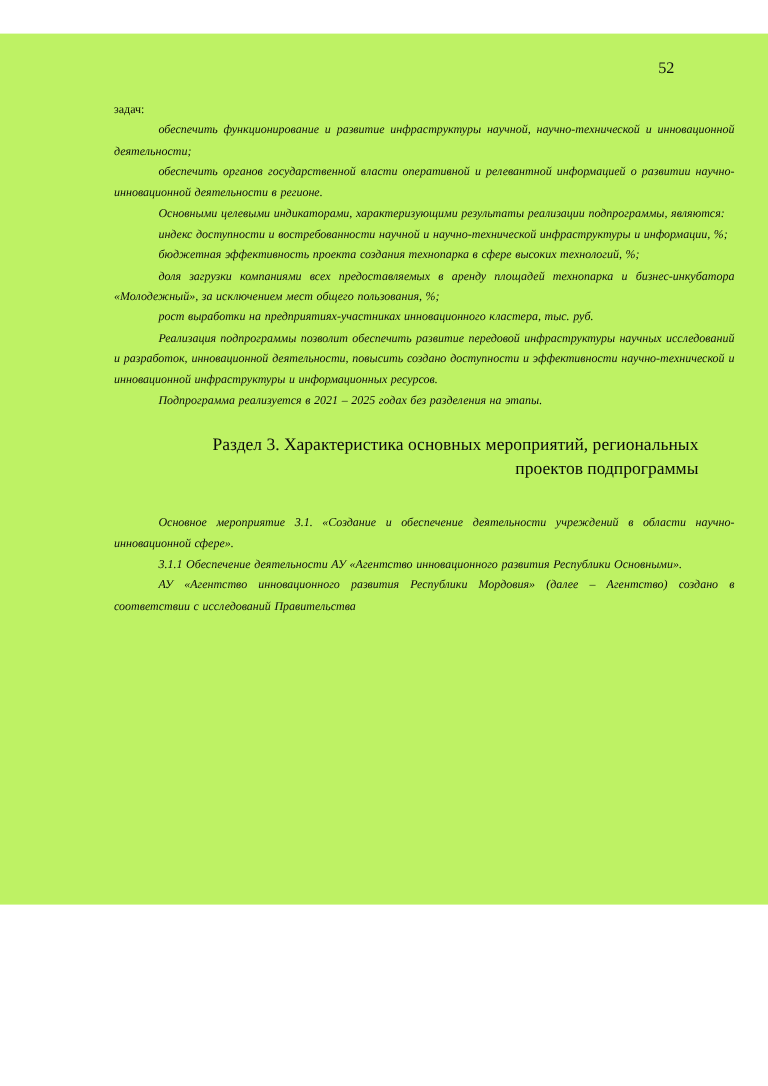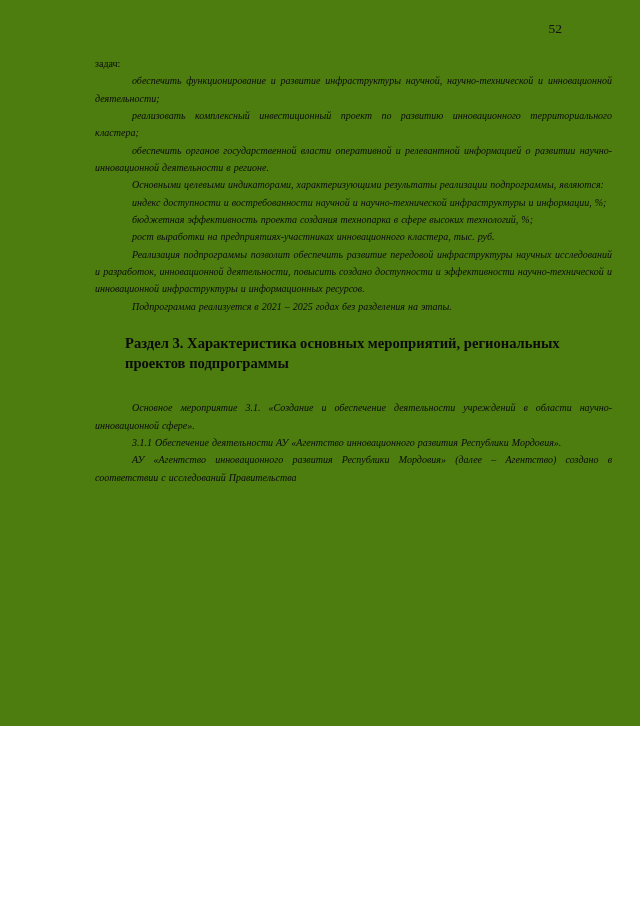--- a/index.html
+++ b/index.html
@@ -4,25 +4,26 @@
 <style>
   html, body {
     margin: 0;
     padding: 0;
     background: #ffffff;
   }
   .page {
     position: relative;
     width: 640px;
     height: 726px;
-    background: #4d7c0f;
+    background: #bef264;
     font-family: "Liberation Serif", serif;
     color: #0a0a0a;
     overflow: hidden;
     box-sizing: border-box;
+    margin-top: 28px;
   }
   .page-number {
     position: absolute;
     top: 21px;
     right: 78px;
     font-size: 13.5px;
     color: #111;
   }
   .content {
     position: absolute;
@@ -38,22 +39,22 @@
     word-spacing: 0.5px;
   }
   p.para.indent {
     text-indent: 37px;
     font-style: italic;
   }
   h2.section-heading {
     margin: 18px 30px 26px 30px;
     font-size: 14.6px;
     line-height: 20px;
-    font-weight: bold;
-    text-align: left;
+    font-weight: normal;
+    text-align: right;
     text-indent: 0;
   }
   .artifact-dot {
     position: absolute;
     left: 128px;
     top: 854px;
     width: 2px;
     height: 4px;
     background: #9a9a9a;
     border-radius: 1px;
@@ -63,32 +64,32 @@
 <body>
 
 <div class="page">
 
   <div class="page-number">52</div>
 
   <div class="content">
 
     <p class="para">задач:</p>
     <p class="para indent">обеспечить функционирование и развитие инфраструктуры научной, научно-технической и инновационной деятельности;</p>
-    <p class="para indent">реализовать комплексный инвестиционный проект по развитию инновационного территориального кластера;</p>
     <p class="para indent">обеспечить органов государственной власти оперативной и релевантной информацией о развитии научно-инновационной деятельности в регионе.</p>
     <p class="para indent">Основными целевыми индикаторами, характеризующими результаты реализации подпрограммы, являются:</p>
     <p class="para indent">индекс доступности и востребованности научной и научно-технической инфраструктуры и информации, %;</p>
     <p class="para indent">бюджетная эффективность проекта создания технопарка в сфере высоких технологий, %;</p>
+    <p class="para indent">доля загрузки компаниями всех предоставляемых в аренду площадей технопарка и бизнес-инкубатора «Молодежный», за исключением мест общего пользования, %;</p>
     <p class="para indent">рост выработки на предприятиях-участниках инновационного кластера, тыс. руб.</p>
     <p class="para indent">Реализация подпрограммы позволит обеспечить развитие передовой инфраструктуры научных исследований и разработок, инновационной деятельности, повысить создано доступности и эффективности научно-технической и инновационной инфраструктуры и информационных ресурсов.</p>
     <p class="para indent">Подпрограмма реализуется в 2021 – 2025 годах без разделения на этапы.</p>
 
     <h2 class="section-heading">Раздел 3. Характеристика основных мероприятий, региональных проектов подпрограммы</h2>
 
     <p class="para indent">Основное мероприятие 3.1. «Создание и обеспечение деятельности учреждений в области научно-инновационной сфере».</p>
-    <p class="para indent">3.1.1 Обеспечение деятельности АУ «Агентство инновационного развития Республики Мордовия».</p>
+    <p class="para indent">3.1.1 Обеспечение деятельности АУ «Агентство инновационного развития Республики Основными».</p>
     <p class="para indent">АУ «Агентство инновационного развития Республики Мордовия» (далее – Агентство) создано в соответствии с исследований Правительства</p>
 
   </div>
 
   <div class="artifact-dot"></div>
 
 </div>
 
 </body></html>

